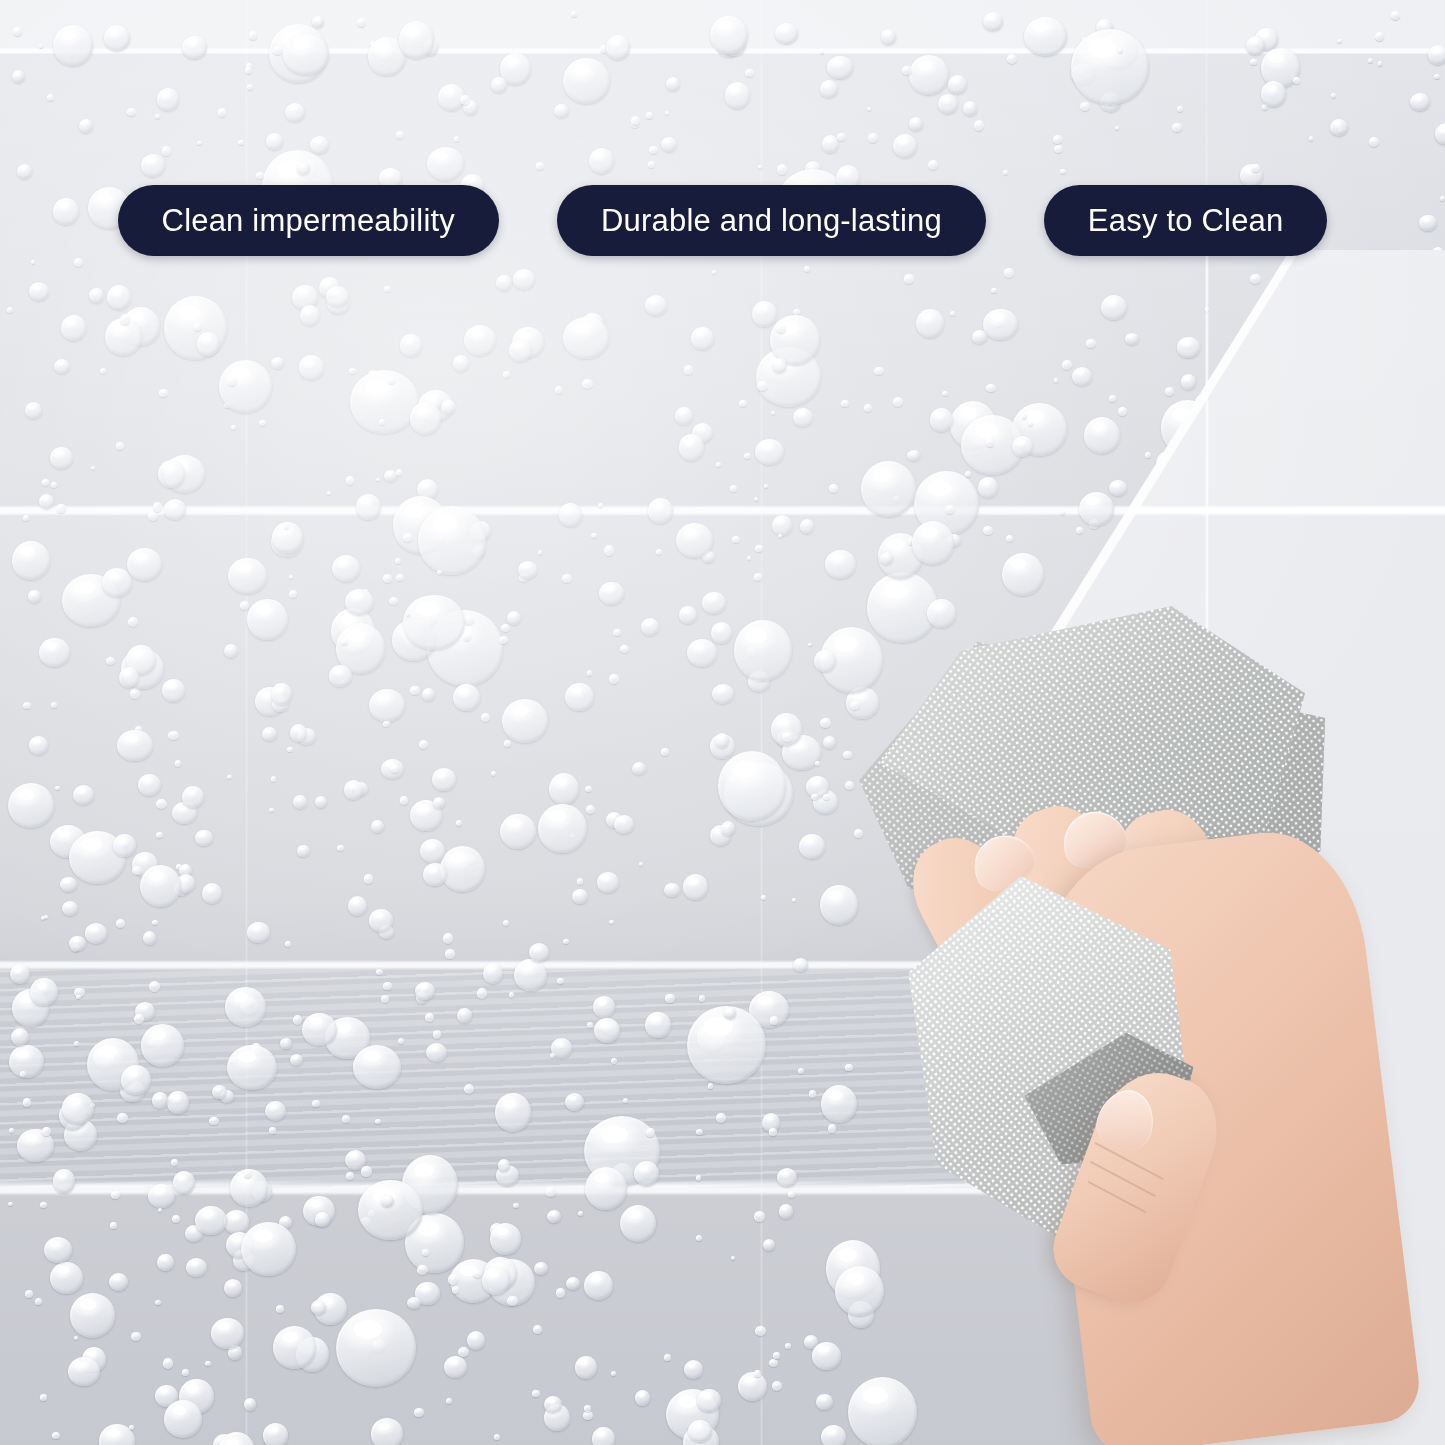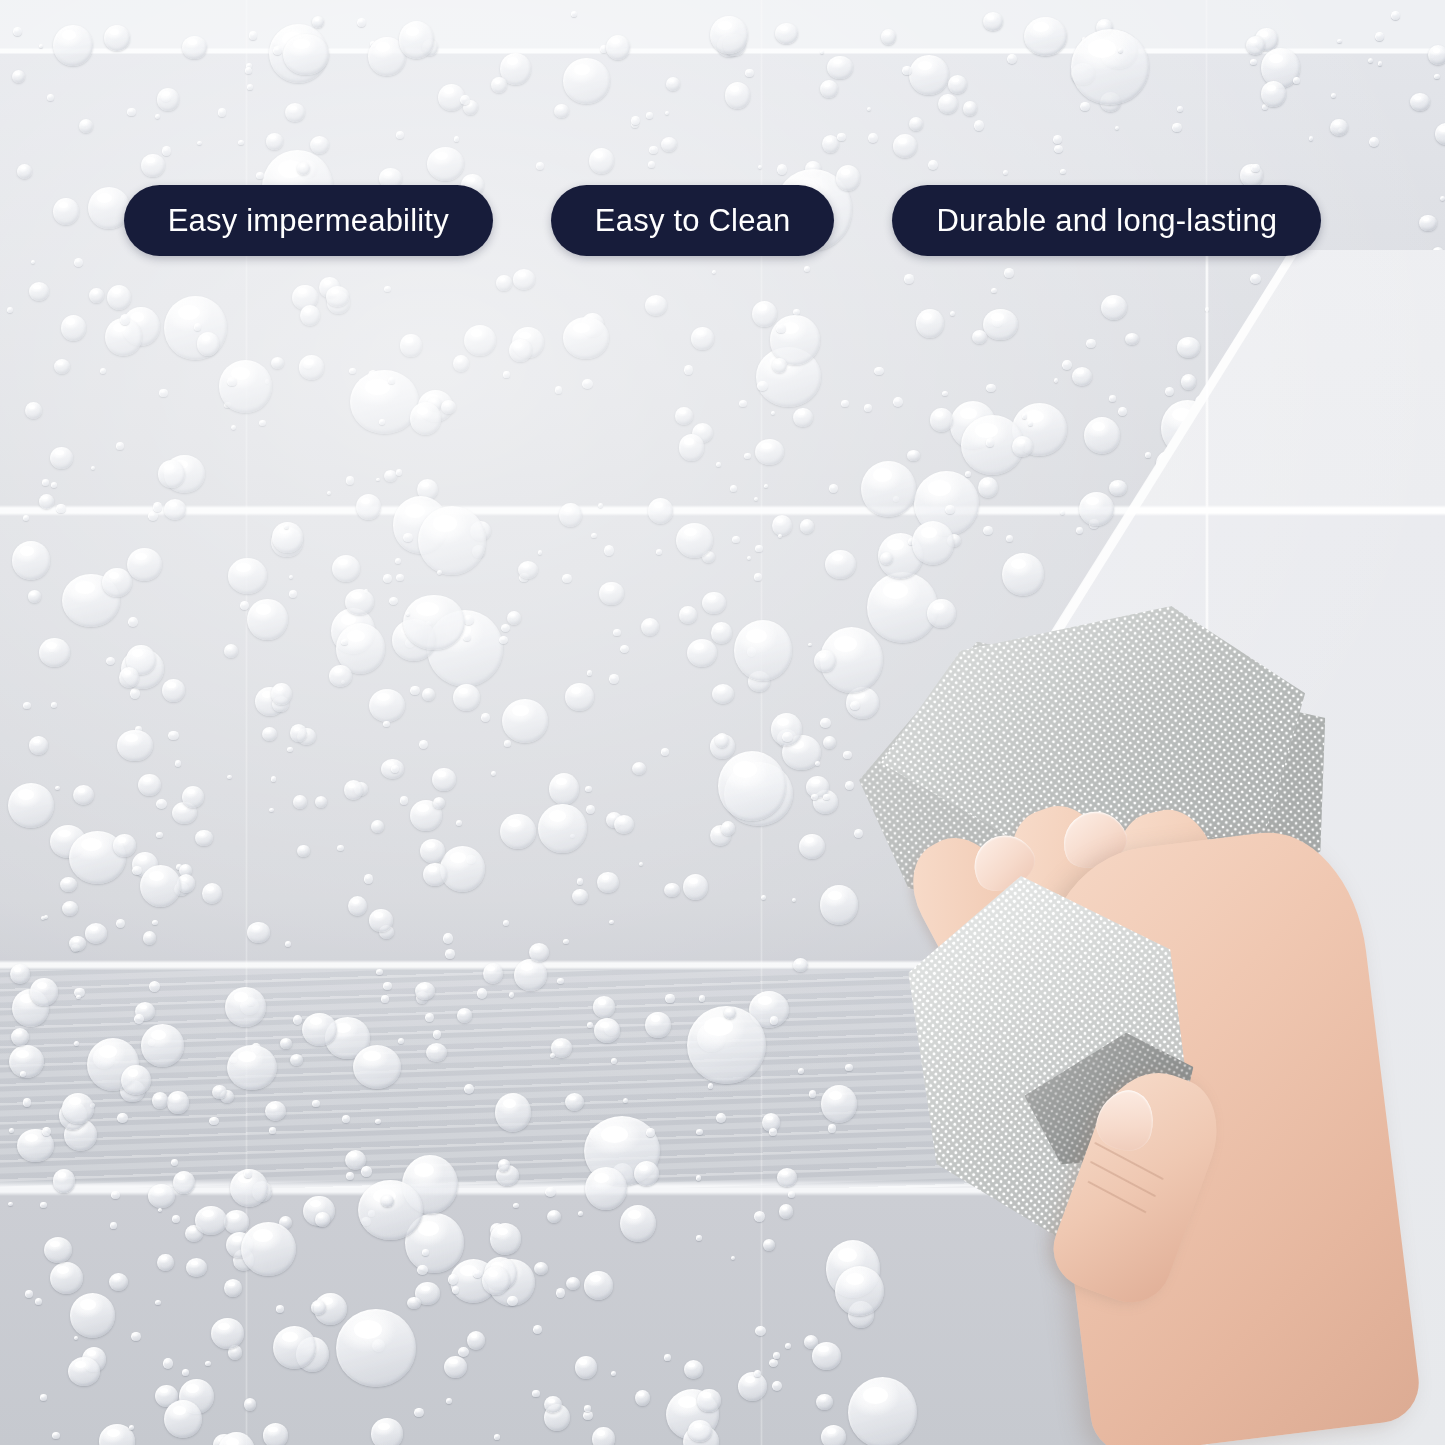--- a/index.html
+++ b/index.html
@@ -1075,18 +1075,18 @@
 
     <div class="hand thumb"></div>
     <div class="nail n3"></div>
     <div class="knuckle k1"></div>
     <div class="knuckle k2"></div>
     <div class="knuckle k3"></div>
   </div>
 
 
   <div class="pills">
-    <div class="pill">Easy impermeability</div>
+    <div class="pill">Clean impermeability</div>
+    <div class="pill">Durable and long-lasting</div>
     <div class="pill">Easy to Clean</div>
-    <div class="pill">Durable and long-lasting</div>
   </div>
 
 </div>
 
 </body></html>

